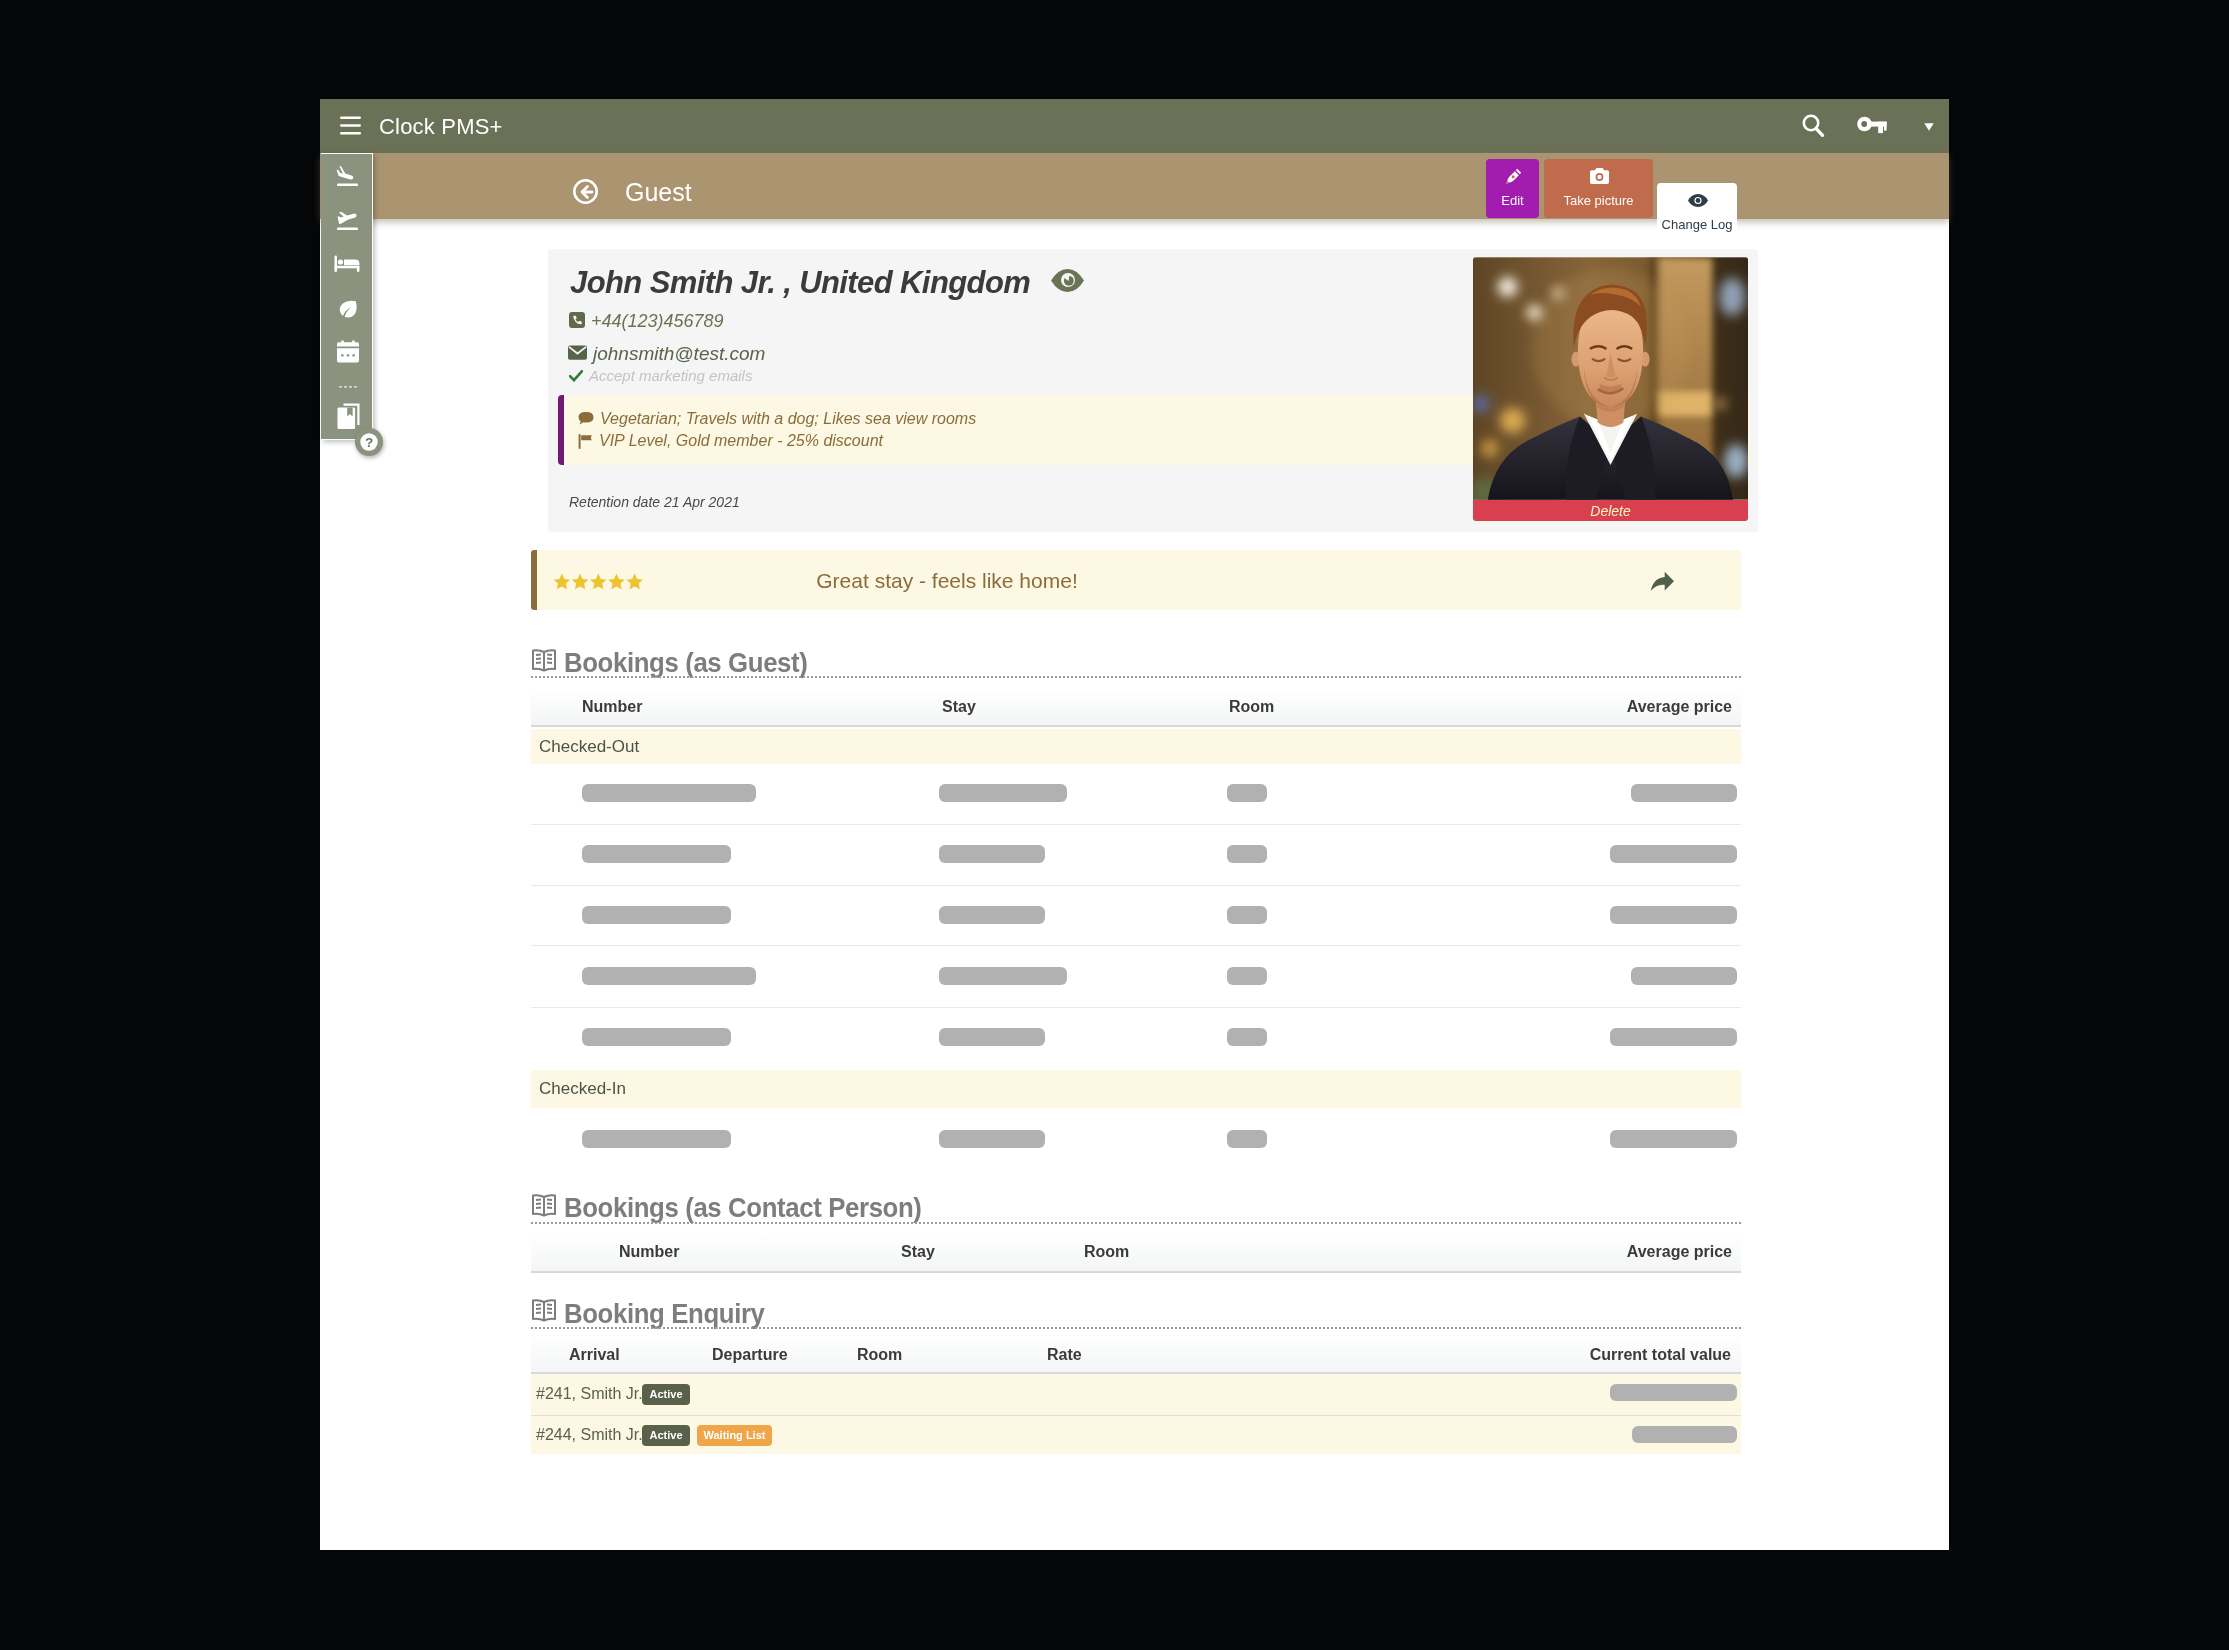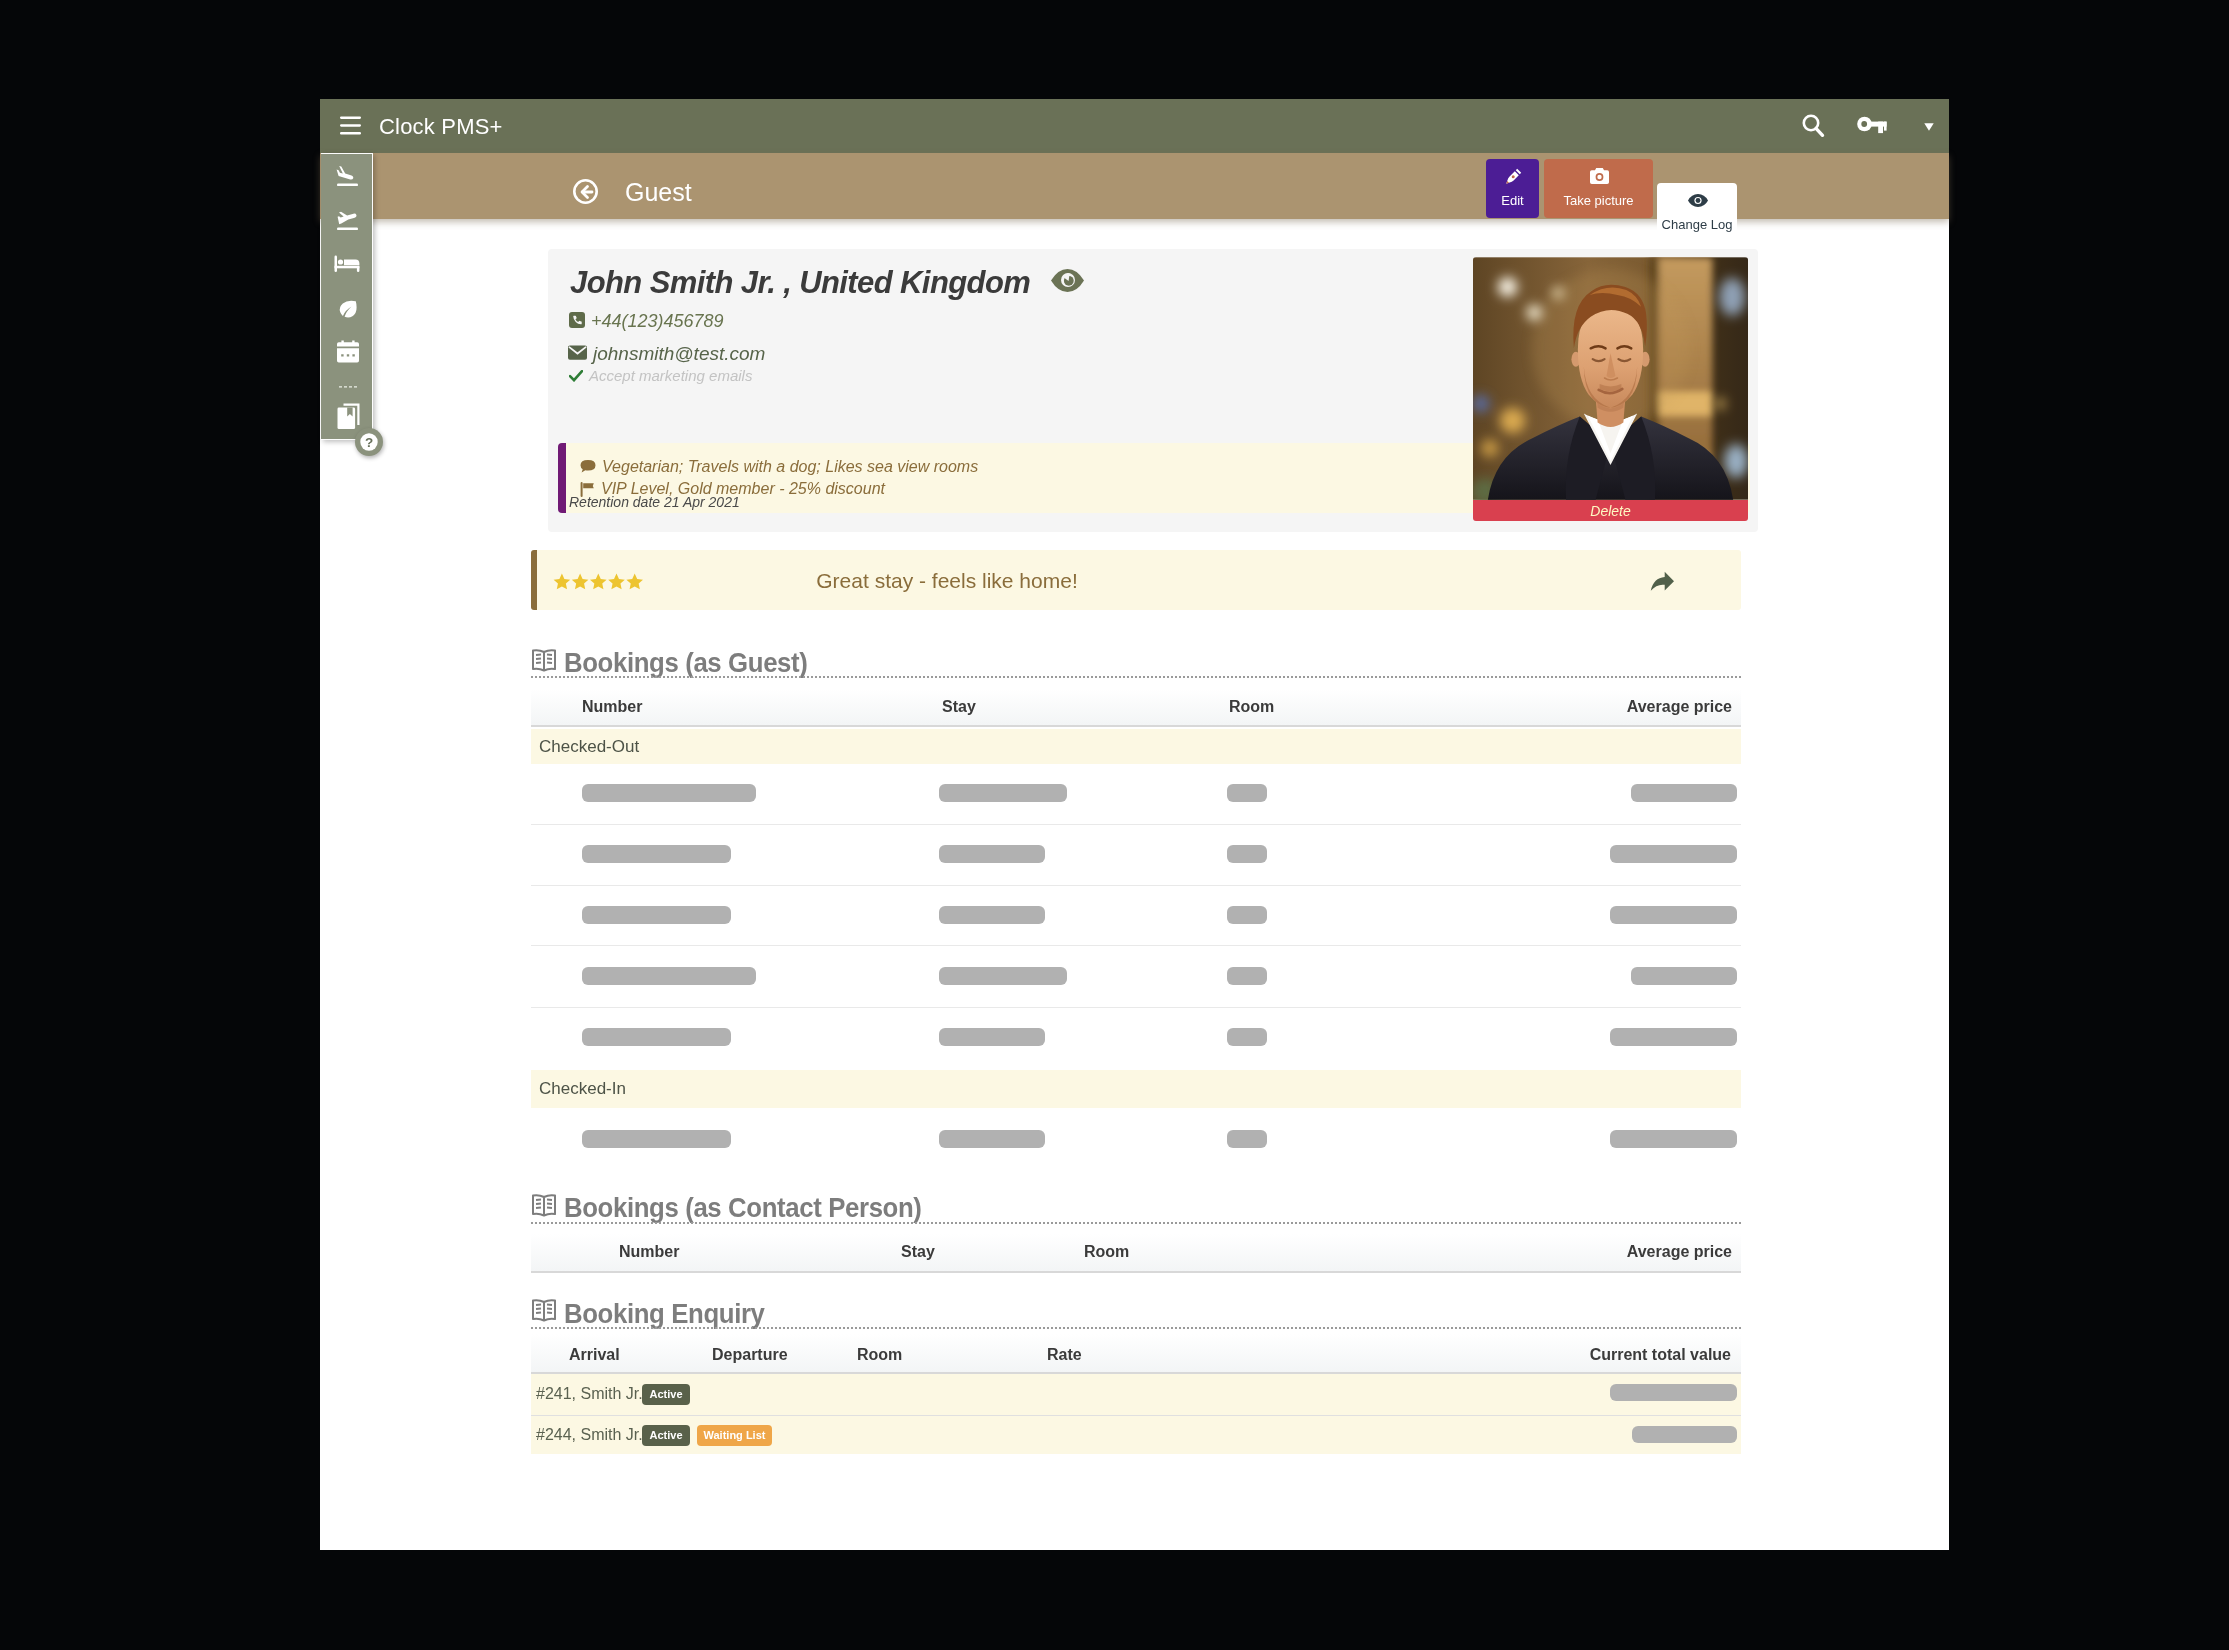--- a/index.html
+++ b/index.html
@@ -6,28 +6,28 @@
   html,body { width:2230px; height:1650px; background:#050608; font-family:"Liberation Sans", sans-serif; }
   #stage { position:relative; width:2230px; height:1650px; background:#050608; overflow:hidden; }
   #win { position:absolute; left:320px; top:99px; width:1629px; height:1451px; background:#ffffff; }
   .abs { position:absolute; }
   #nav { position:absolute; left:0; top:0; width:1629px; height:54px; background:#6a7157; }
   #nav .title { position:absolute; left:59px; top:17px; color:#fff; font-size:22px; line-height:22px; letter-spacing:0.2px; }
   #tanbar { position:absolute; left:0; top:54px; width:1629px; height:66px; background:#ab9470; box-shadow:0 3px 7px rgba(120,105,80,0.45); }
   #tanbar .gtitle { position:absolute; left:305px; top:27px; color:#fff; font-size:25px; line-height:25px; }
   .tbtn { position:absolute; top:6px; height:59px; border-radius:4px; text-align:center; color:#fff; }
   .tbtn .lbl { position:absolute; left:0; right:0; bottom:10px; font-size:13px; }
-  #btn-edit { left:1166px; width:53px; background:#4c1d95;padding-left:32px; }
+  #btn-edit { left:1166px; width:53px; background:#a21caf;padding-left:32px; }
   #btn-take { left:1224px; width:109px; background:#c06b4b; }
   #btn-log  { left:1337px; width:80px; background:#ffffff; color:#2e3d47;margin-top:24px; }
   #sidebar { position:absolute; left:1px; top:54px; width:52px; height:287px; background:#8b927d; border:1px solid #fdfdfd; border-left:none; box-shadow:2px 2px 5px rgba(0,0,0,0.25); }
   #qcircle { position:absolute; left:35px; top:329px; width:28px; height:28px; border-radius:50%; background:#8b927d; box-shadow:1px 2px 4px rgba(0,0,0,0.3); }
   #card { position:absolute; left:228px; top:150px; width:1210px; height:283px; background:#f5f5f5; border-radius:4px;font-style:italic; }
   #gname { position:absolute; left:22px; top:18px; font-size:31px; font-weight:bold; color:#3b3b3b; line-height:31px; letter-spacing:-0.6px; }
-  #notebox { position:absolute; left:10px; top:146px; width:1192px; height:70px; background:#fcf8e3; border-left:8px solid #701a75; border-radius:4px; color:#8a6d3b; font-size:16px;margin-top:48px; }
+  #notebox { position:absolute; left:10px; top:146px; width:1192px; height:70px; background:#fcf8e3; border-left:6px solid #701a75; border-radius:4px; color:#8a6d3b; font-size:16px; }
   #notebox .nrow { position:absolute; line-height:16px; }
   #retention { position:absolute; left:21px; top:246px; font-size:14px; line-height:14px; color:#4a4a4a; }
   #photo { position:absolute; left:925px; top:8px; width:275px; height:264px; border-radius:3px; overflow:hidden; }
   #delbar { position:absolute; left:0; top:243px; width:275px; height:22px; background:#d9404f; color:#fef9c3; font-size:14px; text-align:center; line-height:22px; }
   #review { position:absolute; left:211px; top:451px; width:1210px; height:60px; background:#fcf8e3; border-left:6px solid #8a6d3b; border-radius:3px; }
   .shead { position:absolute; font-size:28px; font-weight:bold; color:#7d7d7d; line-height:28px; letter-spacing:-0.4px; transform:scaleX(0.92); transform-origin:0 50%; }
   .sline { position:absolute; border-top:2px dotted #9a9a9a; width:1210px; left:211px; }
   .thead { position:absolute; left:211px; width:1210px; background:linear-gradient(#ffffff,#f3f5f6); border-bottom:2px solid #d8d8d8; }
   .th { position:absolute; font-size:16px; font-weight:bold; color:#3b3b3b; line-height:16px; }
   .yellowrow { position:absolute; left:211px; width:1210px; background:#fcf8e3; font-size:17px; color:#4d5347; }

